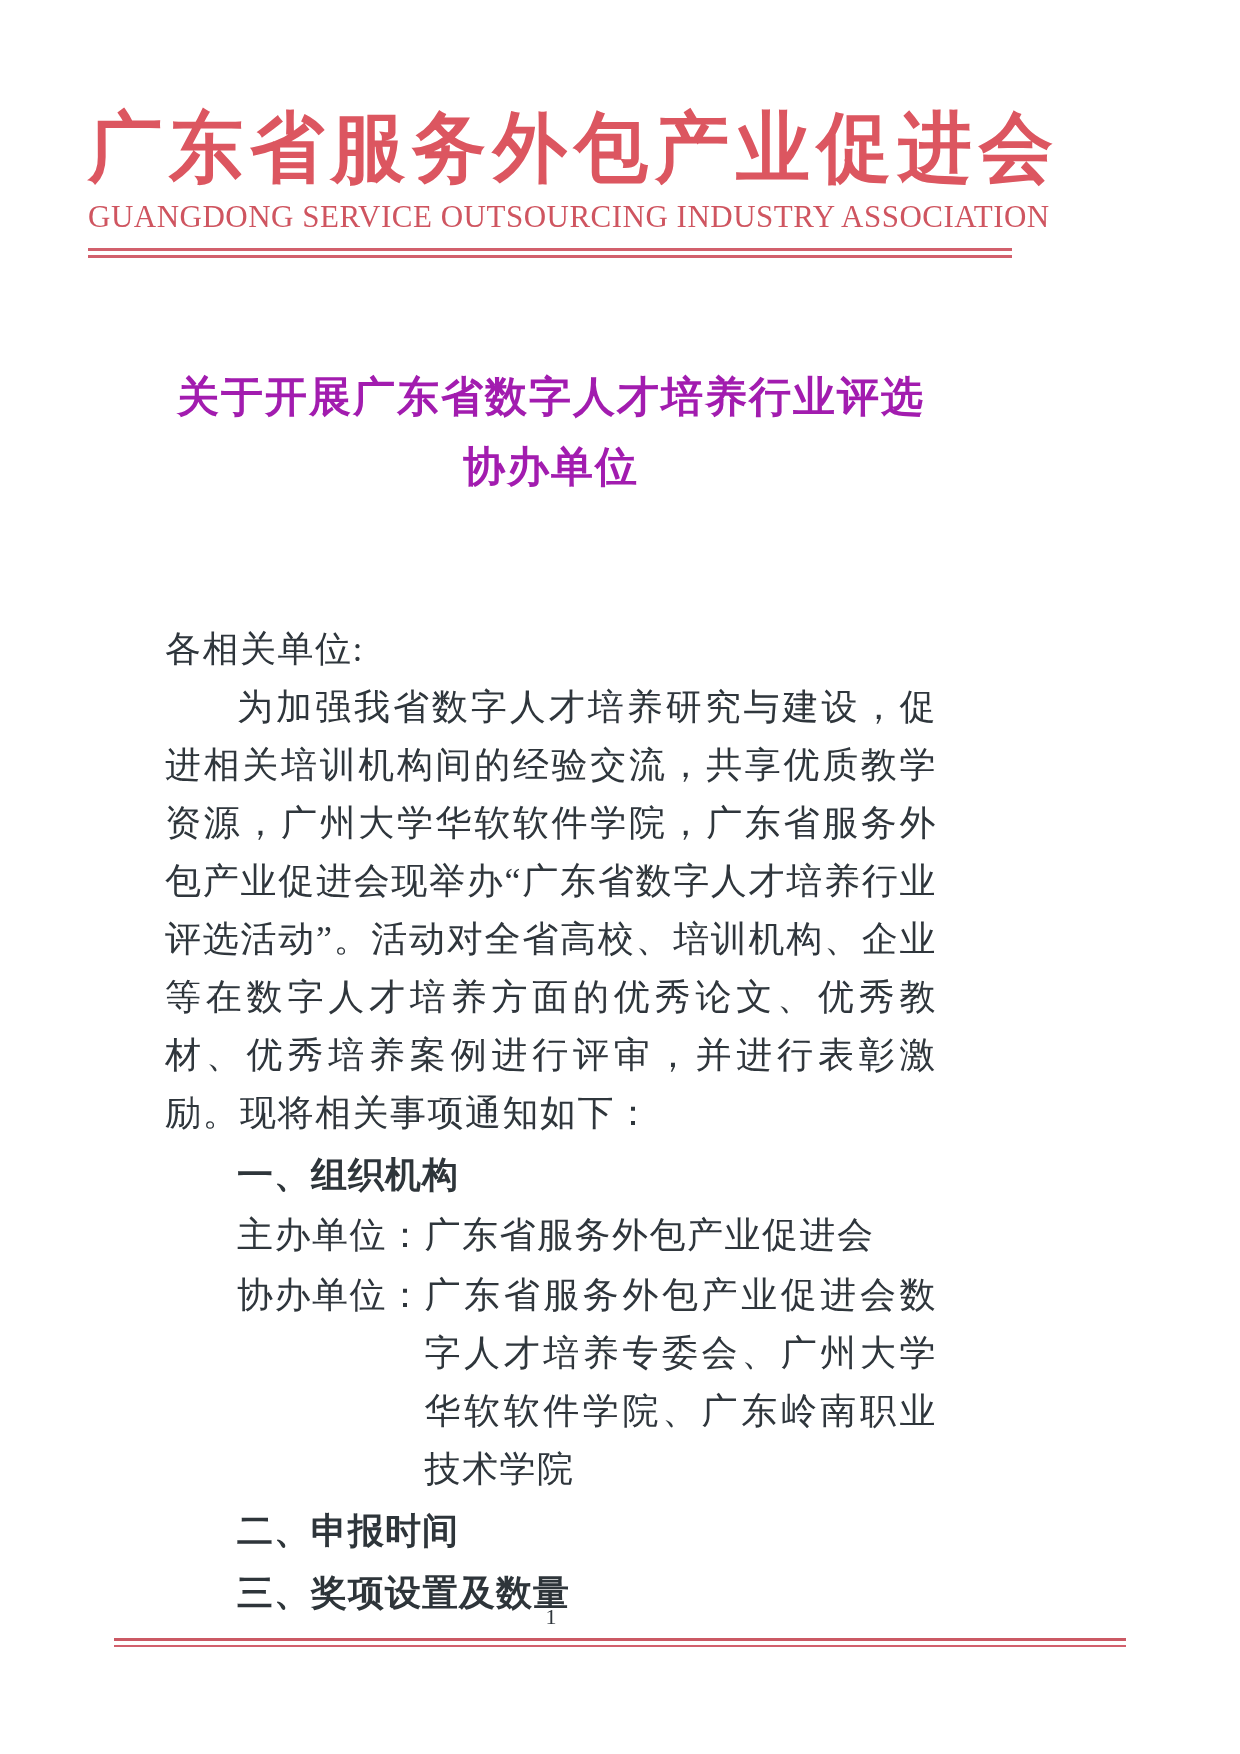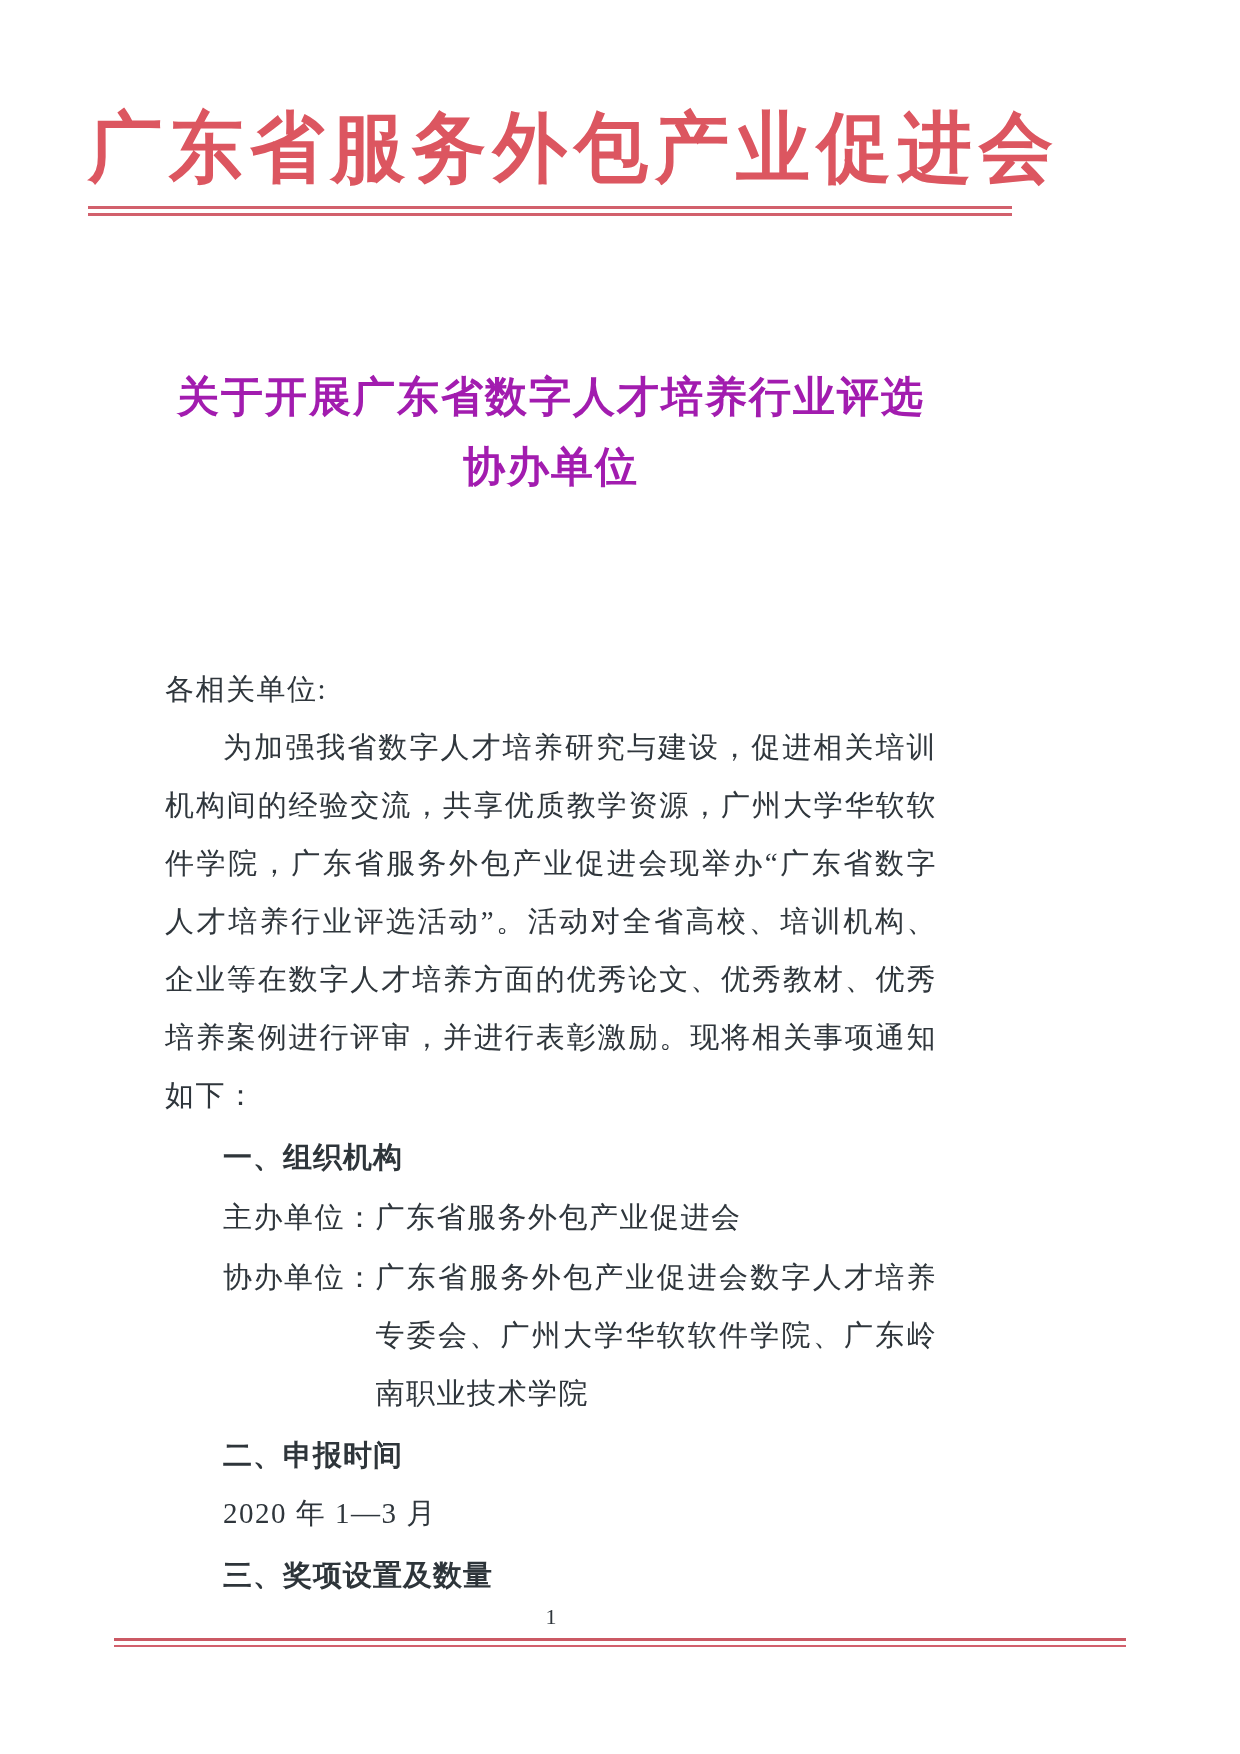--- a/index.html
+++ b/index.html
@@ -38,22 +38,22 @@
   .doc-title {
     position:absolute; top:362px; left:165px; width:772px;
     text-align:center; color:#a21caf;
     font-weight:bold; font-size:42px; line-height:70px;
     letter-spacing:2px;
     font-family:"Liberation Serif", serif;
   }
 
   
   .body-block {
-    position:absolute; top:660px; left:165px; width:772px;
-    color:#2F363C; font-size:29px; line-height:58px;
+    position:absolute; top:620px; left:165px; width:772px;
+    color:#2F363C; font-size:36px; line-height:58px;
     letter-spacing:1.5px;
     font-family:"Liberation Serif", serif;
   }
   .salutation { }
   .paragraph {
     text-indent:2em;
     text-align:justify;
   }
   .sec-heading {
     padding-left:2em;
@@ -85,20 +85,21 @@
     border-bottom:2px solid #D2606C;
   }
 </style>
 </head>
 <body>
 
 <div class="page">
 
   <div class="letterhead">
     <div class="org-cn">广东省服务外包产业促进会</div>
+    <div class="org-en">GUANGDONG SERVICE OUTSOURCING INDUSTRY ASSOCIATION</div>
     <div class="header-rule"></div>
   </div>
 
   <div class="doc-title">
     <div>关于开展广东省数字人才培养行业评选</div>
     <div>协办单位</div>
   </div>
 
   <div class="body-block">
     <div class="salutation">各相关单位:</div>
@@ -112,21 +113,20 @@
       <span class="org-value">广东省服务外包产业促进会</span>
     </div>
 
     <div class="org-line">
       <span class="org-label">协办单位：</span>
       <span class="org-value">广东省服务外包产业促进会数字人才培养专委会、广州大学华软软件学院、广东岭南职业技术学院</span>
     </div>
 
     <div class="sec-heading">二、申报时间</div>
 
-    <div class="date-line">2020 年 1—3 月</div>
 
     <div class="sec-heading">三、奖项设置及数量</div>
   </div>
 
   <div class="footer-pageno">1</div>
   <div class="footer-rule"></div>
 
 </div>
 
 </body></html>

